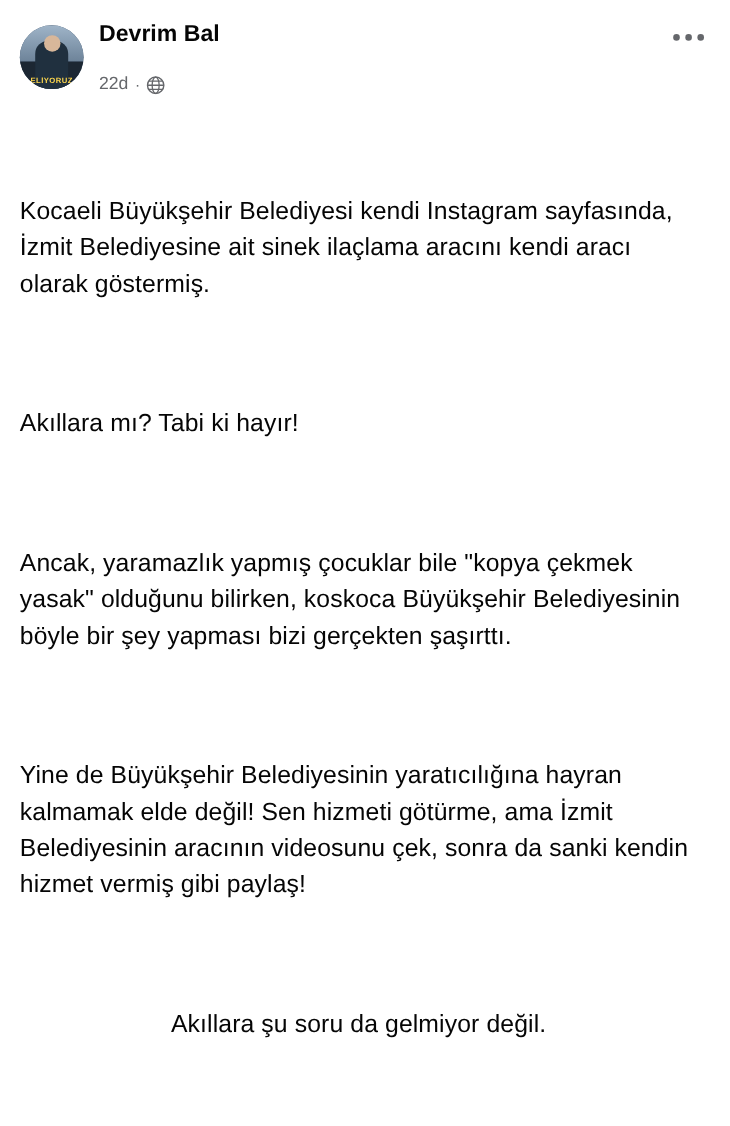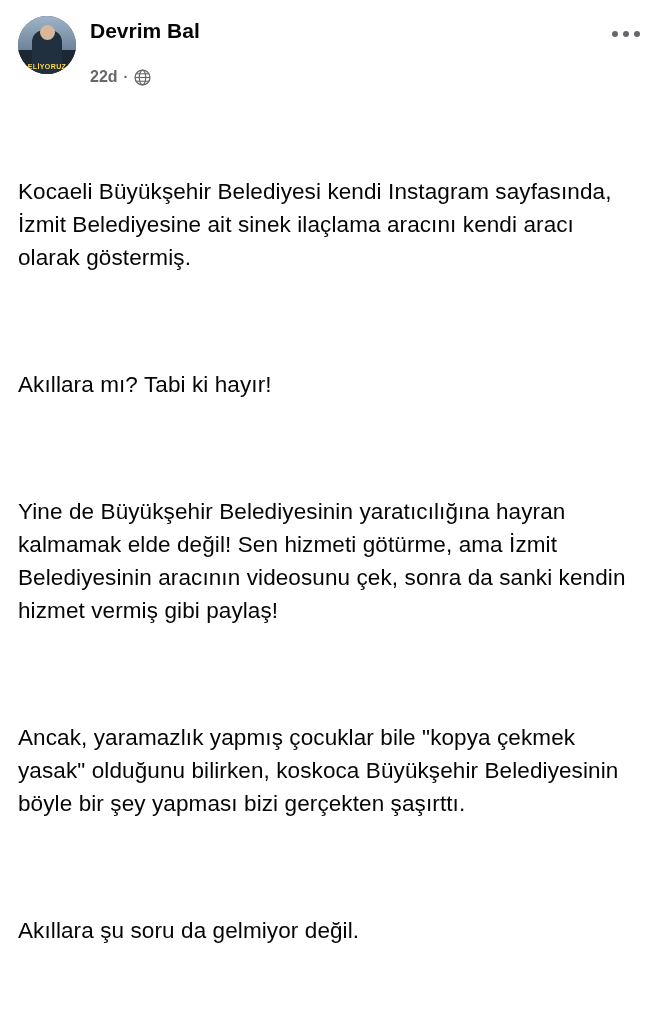--- a/index.html
+++ b/index.html
@@ -16,21 +16,21 @@
   }
 
   .post {
     width: 664px;
     box-sizing: border-box;
     padding: 14px 18px 0 18px;
   }
 
   .post-header {
     display: flex;
-    align-items: flex-start;
+    align-items: center;
     position: relative;
     min-height: 64px;
   }
 
   .avatar {
     width: 58px;
     height: 58px;
     border-radius: 50%;
     overflow: hidden;
     flex: 0 0 58px;
@@ -94,21 +94,20 @@
     color: #050505;
   }
 
   .meta-row {
     display: flex;
     align-items: center;
     margin-top: 23px;
     color: #65676b;
     font-size: 16px;
     line-height: 20px;
-    font-weight: bold;
   }
   .meta-time { color: #65676b; }
   .meta-dot {
     margin: 0 6px;
     color: #65676b;
     font-size: 14px;
   }
   .globe-icon {
     display: inline-block;
     width: 17px;
@@ -142,21 +141,21 @@
     margin-top: 22px;
     font-size: 22.5px;
     line-height: 33px;
     color: #050505;
     letter-spacing: 0.1px;
     white-space: pre-wrap;
   }
   .para {
     margin: 0 12px 28px 0;
   }
-  .para:last-child { margin-bottom: 0; }
+  .para:last-child { margin-bottom: 0; text-align: center; }
 </style>
 </head>
 <body>
 
 <div class="post">
 
   <div class="post-header">
 
     <div class="avatar">
       <div class="av-sky"></div>
@@ -186,21 +185,21 @@
     <div class="more-button">
       <span class="dot"></span>
       <span class="dot"></span>
       <span class="dot"></span>
     </div>
   </div>
 
   <div class="post-body">
     <p class="para">Kocaeli Büyükşehir Belediyesi kendi Instagram sayfasında, İzmit Belediyesine ait sinek ilaçlama aracını kendi aracı olarak göstermiş.</p>
     <p class="para">Akıllara mı? Tabi ki hayır!</p>
+    <p class="para">Ancak, yaramazlık yapmış çocuklar bile "kopya çekmek yasak" olduğunu bilirken, koskoca Büyükşehir Belediyesinin böyle bir şey yapması bizi gerçekten şaşırttı.</p>
     <p class="para">Yine de Büyükşehir Belediyesinin yaratıcılığına hayran kalmamak elde değil! Sen hizmeti götürme, ama İzmit Belediyesinin aracının videosunu çek, sonra da sanki kendin hizmet vermiş gibi paylaş!</p>
-    <p class="para">Ancak, yaramazlık yapmış çocuklar bile "kopya çekmek yasak" olduğunu bilirken, koskoca Büyükşehir Belediyesinin böyle bir şey yapması bizi gerçekten şaşırttı.</p>
     <p class="para">Akıllara şu soru da gelmiyor değil.</p>
     
     
     
   </div>
 
 </div>
 
 </body></html>

